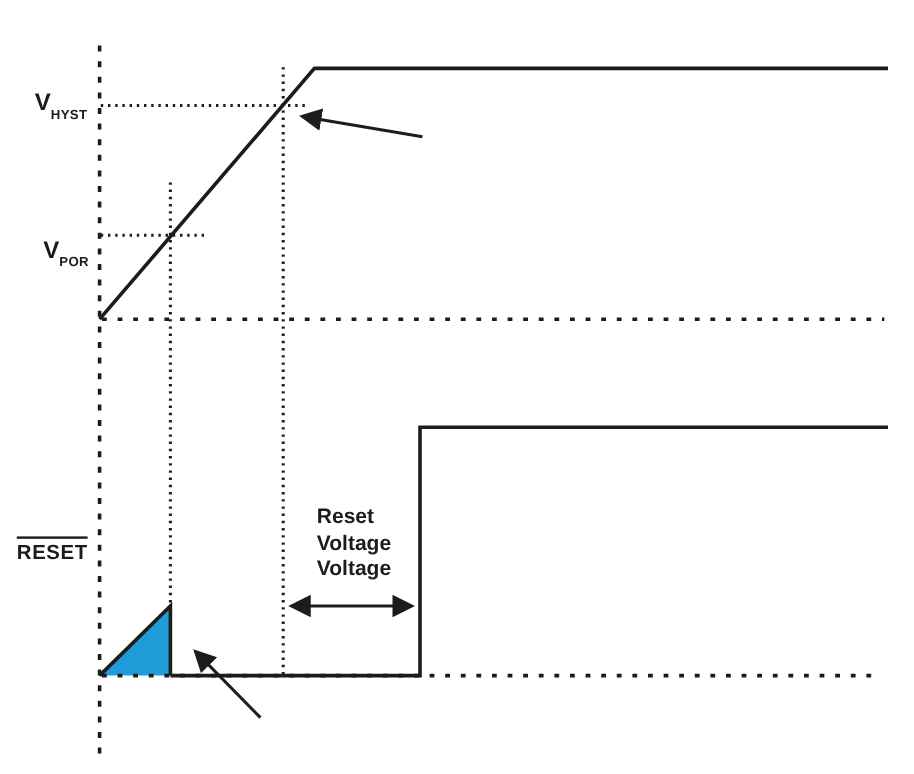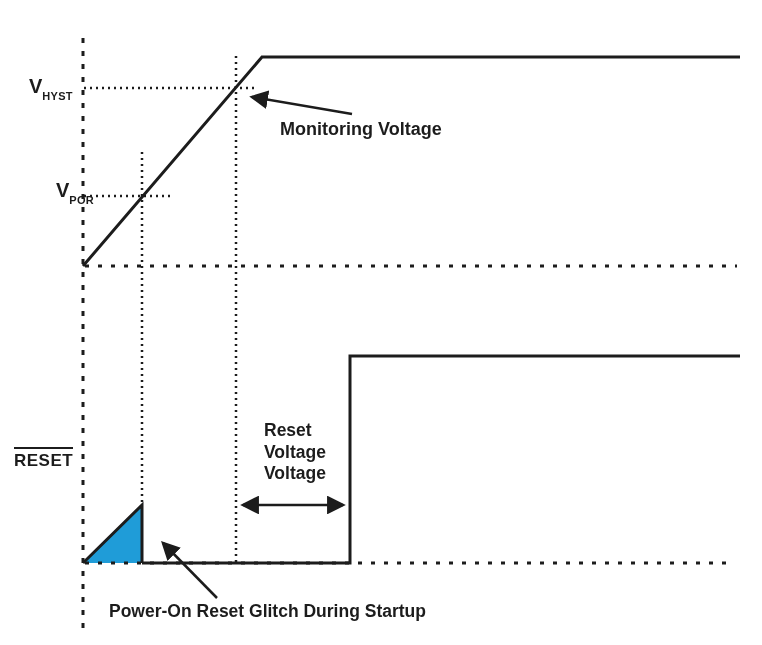--- a/index.html
+++ b/index.html
@@ -61,29 +61,27 @@
 
     <line x1="243" y1="505" x2="343" y2="505" stroke="var(--line-color)" stroke-width="2.5" marker-start="url(#arrow)" marker-end="url(#arrow)"></line>
 
     <line x1="217" y1="598" x2="163" y2="543" stroke="var(--line-color)" stroke-width="2.5" marker-end="url(#arrow)"></line>
   </svg>
 
   <div class="lbl vlabel" style="left:29px;top:76px;">
     <span>V</span><sub>HYST</sub>
   </div>
 
-  <div class="lbl vlabel" style="left:36px;top:180px;margin-left:20px;">
+  <div class="lbl vlabel" style="left:36px;top:199px;">
     <span>V</span><sub>POR</sub>
   </div>
 
-  <div class="lbl annot" style="left:280px;top:119px;">Monitoring Voltage</div>
 
   <div class="lbl reset-label" style="left:14px;top:447px;">RESET</div>
 
   <div class="lbl timeout-label" style="left:264px;top:420px;">
     <div>Reset</div>
     <div>Voltage</div>
     <div>Voltage</div>
   </div>
 
-  <div class="lbl glitch-label" style="left:109px;top:601px;">Power-On Reset Glitch During Startup</div>
 
 </div>
 
 </body></html>

